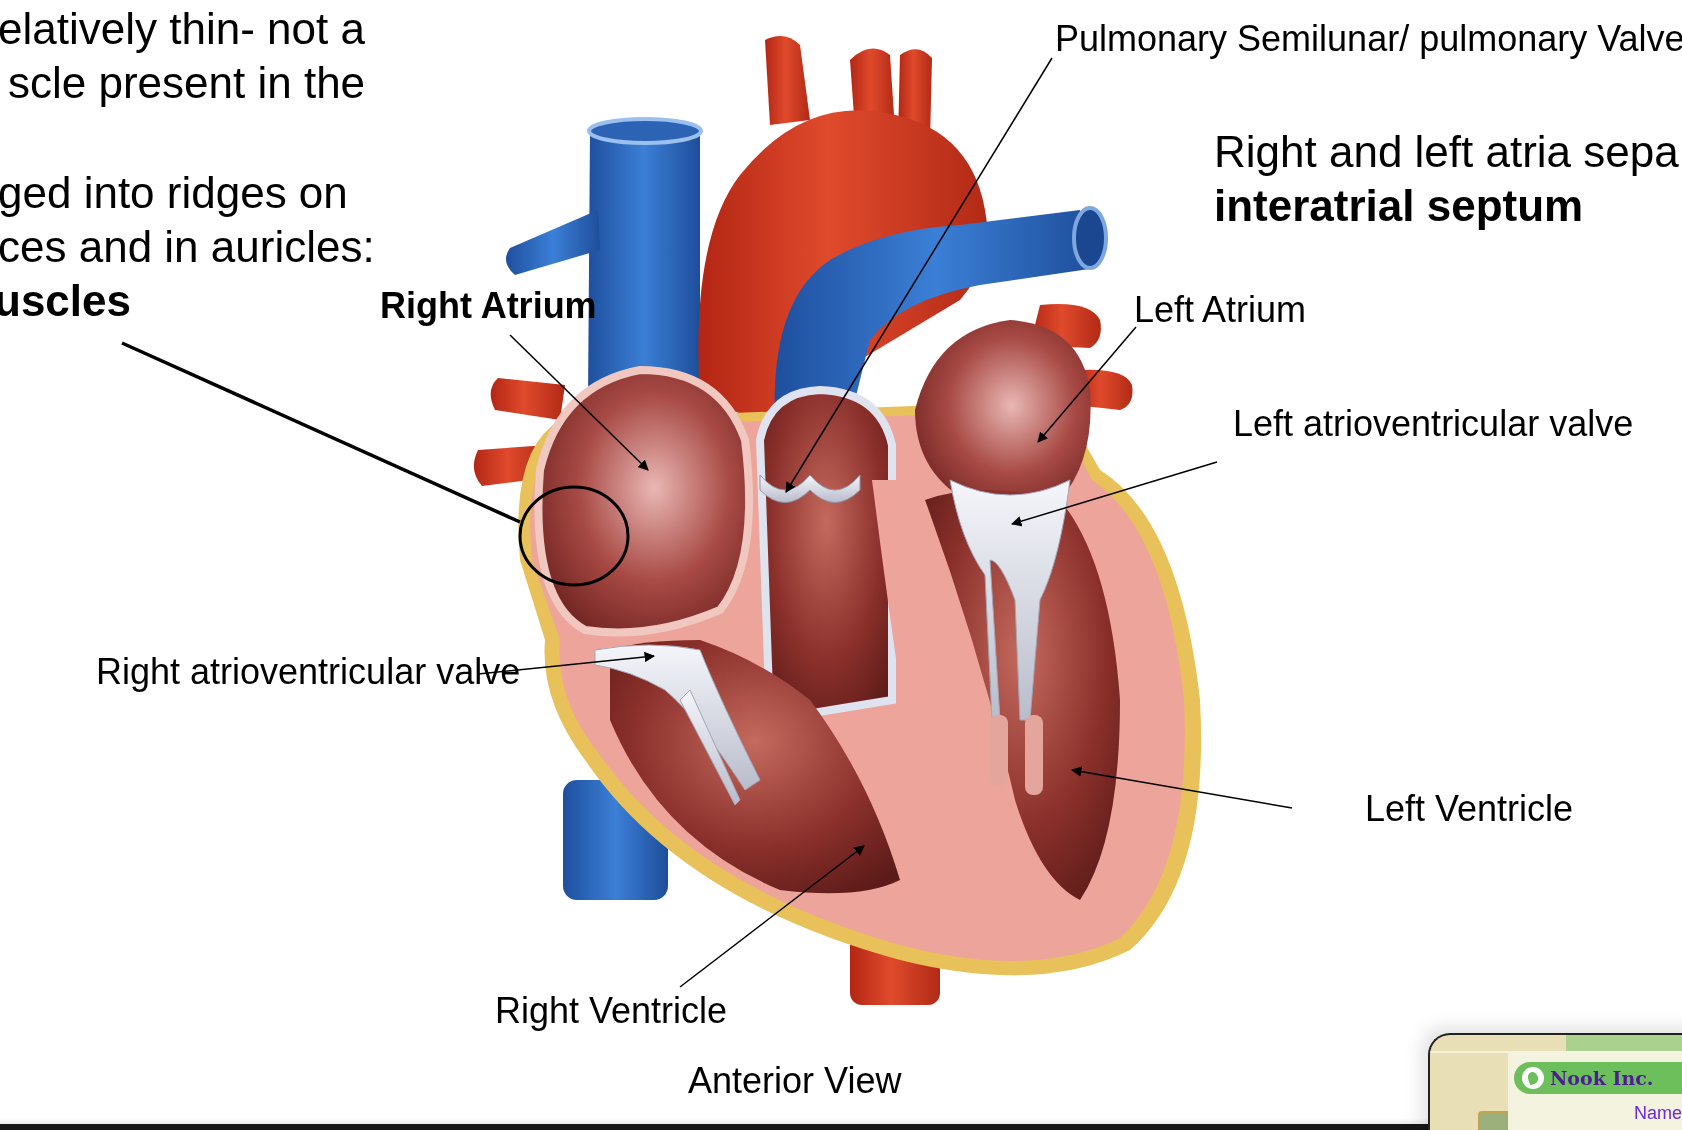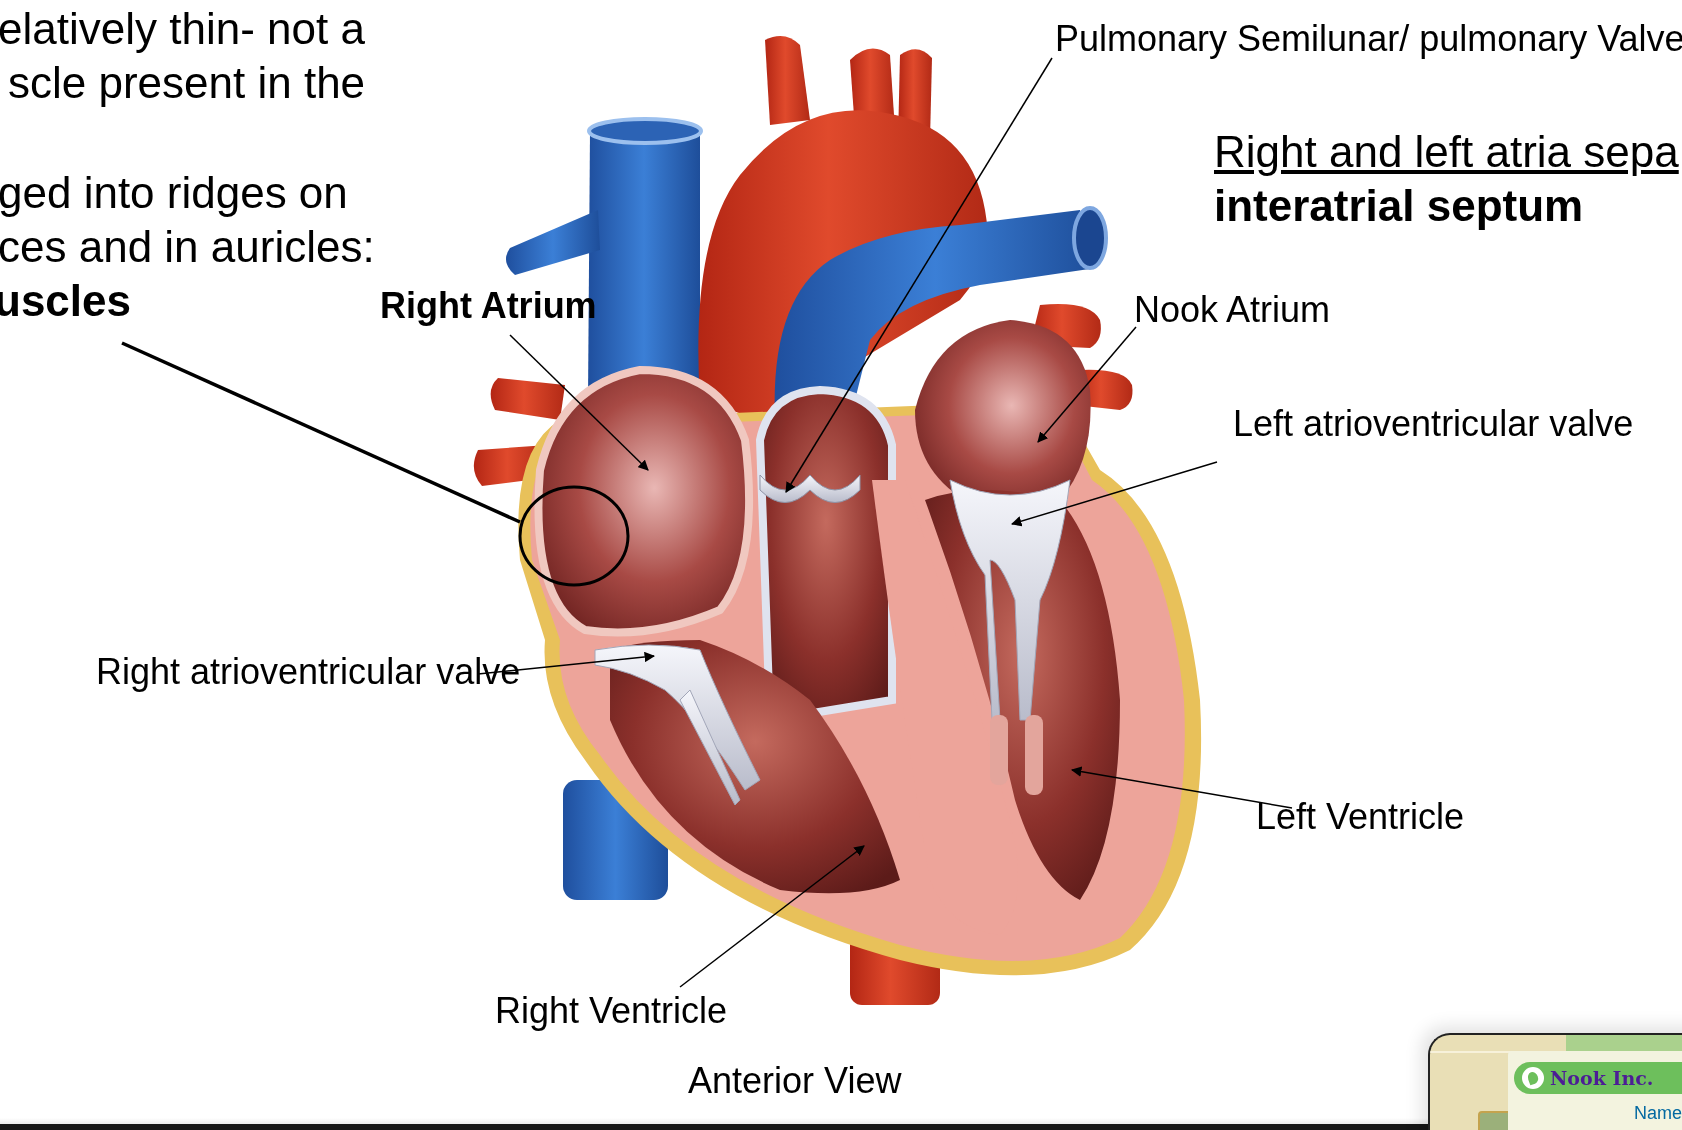--- a/index.html
+++ b/index.html
@@ -43,32 +43,32 @@
     background:#6dbf5c; border-radius:16px 0 0 16px;
     display:flex; align-items:center; gap:6px; padding-left:8px; box-sizing:border-box;
   }
   .nook-logo {
     width:22px; height:22px; border-radius:50%; background:#fff; position:relative;
   }
   .nook-logo::after {
     content:""; position:absolute; left:6px; top:5px; width:10px; height:12px; background:#6dbf5c; border-radius:50% 50% 50% 0; transform:rotate(-20deg);
   }
   .nook-title { color:#4c1d95; font-weight:bold; font-size:19px; font-family:"DejaVu Serif", serif;text-align:right; }
-  .nook-name { position:absolute; left:126px; top:52px; font-size:18px; color:#0369a1; }
+  .nook-name { position:absolute; left:126px; top:52px; font-size:18px; color:#6d28d9; }
 </style>
 </head>
 <body>
 
 <div class="abs body-text" style="left:-2px; top:2px;">elatively thin- not a</div>
 <div class="abs body-text" style="left:8px; top:56px;">scle present in the</div>
 <div class="abs body-text" style="left:-2px; top:166px;">ged into ridges on</div>
 <div class="abs body-text" style="left:-2px; top:220px;">ces and in auricles:</div>
 <div class="abs body-text bold" style="left:-6px; top:274px;">uscles</div>
 
-<div class="abs right-text" style="left:1214px; top:124px;text-decoration:underline;">Right and left atria sepa</div>
+<div class="abs right-text" style="left:1214px; top:124px;">Right and left atria sepa</div>
 <div class="abs right-text bold" style="left:1214px; top:178px;">interatrial septum</div>
 
 <svg class="stage" width="1682" height="1130" viewBox="0 0 1682 1130">
   <defs>
     <linearGradient id="red" x1="0" y1="0" x2="1" y2="0">
       <stop offset="0" stop-color="#b32614"></stop>
         <stop offset="0.45" stop-color="#e04a2c"></stop>
         <stop offset="1" stop-color="#b22a16"></stop>
     </linearGradient>
     <linearGradient id="blue" x1="0" y1="0" x2="1" y2="0">
@@ -166,24 +166,24 @@
   <line x1="510" y1="335" x2="648" y2="470" stroke="#000" stroke-width="1.5" marker-end="url(#ah)"></line>
   <line x1="1136" y1="327" x2="1038" y2="442" stroke="#000" stroke-width="1.5" marker-end="url(#ah)"></line>
   <line x1="1217" y1="462" x2="1012" y2="524" stroke="#000" stroke-width="1.5" marker-end="url(#ah)"></line>
   <line x1="478" y1="674" x2="654" y2="656" stroke="#000" stroke-width="1.5" marker-end="url(#ah)"></line>
   <line x1="1292" y1="808" x2="1072" y2="770" stroke="#000" stroke-width="1.5" marker-end="url(#ah)"></line>
   <line x1="680" y1="987" x2="864" y2="846" stroke="#000" stroke-width="1.5" marker-end="url(#ah)"></line>
 </svg>
 
 <div class="abs label" style="left:1055px; top:23px;">Pulmonary Semilunar/ pulmonary Valve</div>
 <div class="abs label" style="left:380px; top:290px;font-weight:bold;">Right Atrium</div>
-<div class="abs label" style="left:1134px; top:294px;">Nook Atrium</div>
+<div class="abs label" style="left:1134px; top:294px;">Left Atrium</div>
 <div class="abs label" style="left:1233px; top:408px;">Left atrioventricular valve</div>
 <div class="abs label" style="left:96px; top:656px;">Right atrioventricular valve</div>
-<div class="abs label" style="left:1256px; top:793px;margin-top:8px;">Left Ventricle</div>
+<div class="abs label" style="left:1365px; top:793px;">Left Ventricle</div>
 <div class="abs label" style="left:495px; top:995px;">Right Ventricle</div>
 <div class="abs label" style="left:688px; top:1065px;">Anterior View</div>
 
 <div class="bottom-shadow"></div>
 <div class="bottom-bar"></div>
 
 <div class="nook-window">
   <div class="strip"></div>
   <div class="greenbox"></div>
   <div class="nook-bg-pill"></div>

